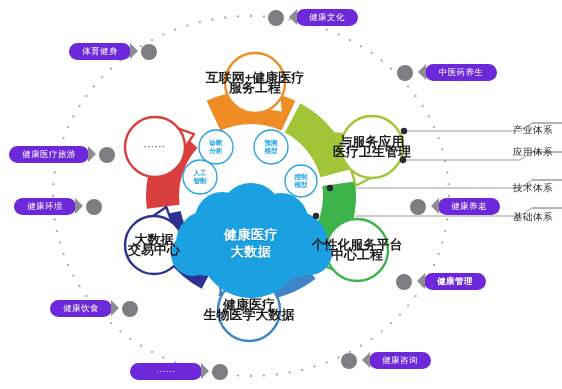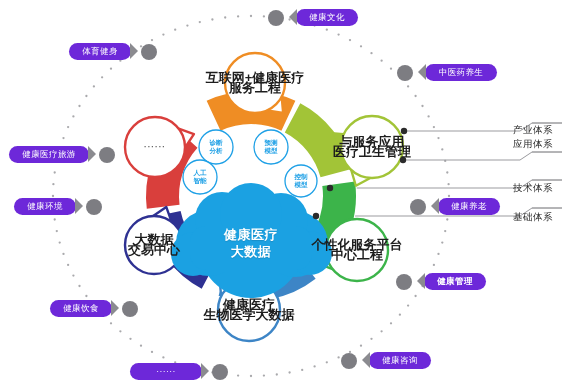--- a/index.html
+++ b/index.html
@@ -278,18 +278,18 @@
       <div class="node" style="left:396px;top:274px;"></div>
       <div class="pill r" style="left:50px;top:300px;width:62px;">健康饮食</div>
       <div class="node" style="left:122px;top:301px;"></div>
       <div class="pill r" style="left:130px;top:363px;width:72px;">······</div>
       <div class="node" style="left:212px;top:364px;"></div>
       <div class="pill l" style="left:369px;top:352px;width:62px;">健康咨询</div>
       <div class="node" style="left:341px;top:353px;"></div>
     </div>
   <div id="layer-rlabels">
       <div class="rlabel" style="left:513px;top:124px;">产业体系</div>
-      <div class="rlabel" style="left:513px;top:138px;">应用体系</div>
+      <div class="rlabel" style="left:513px;top:146px;">应用体系</div>
       <div class="rlabel" style="left:513px;top:182px;">技术体系</div>
       <div class="rlabel" style="left:513px;top:211px;">基础体系</div>
     </div>
 
 </div>
 
 </body></html>

